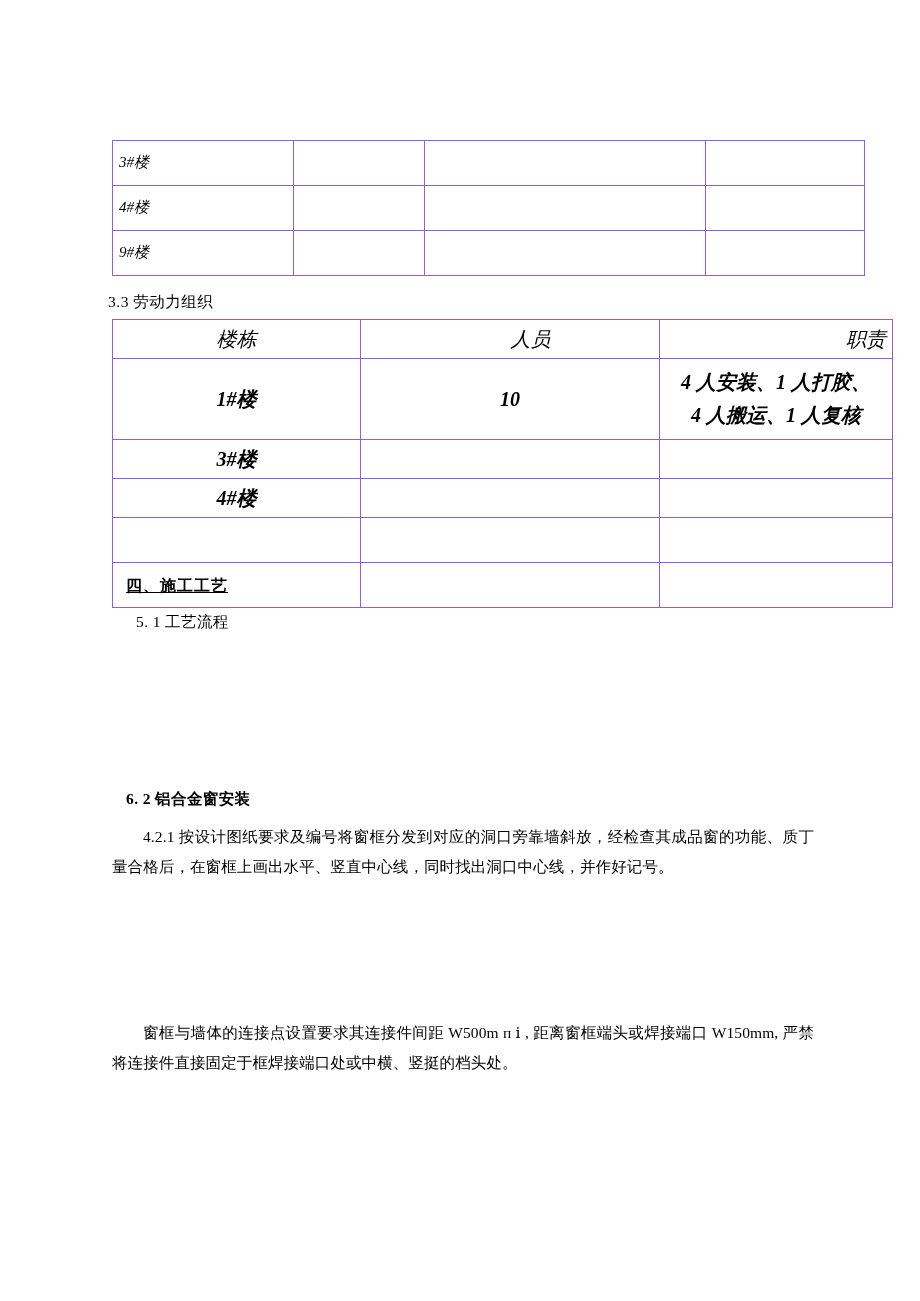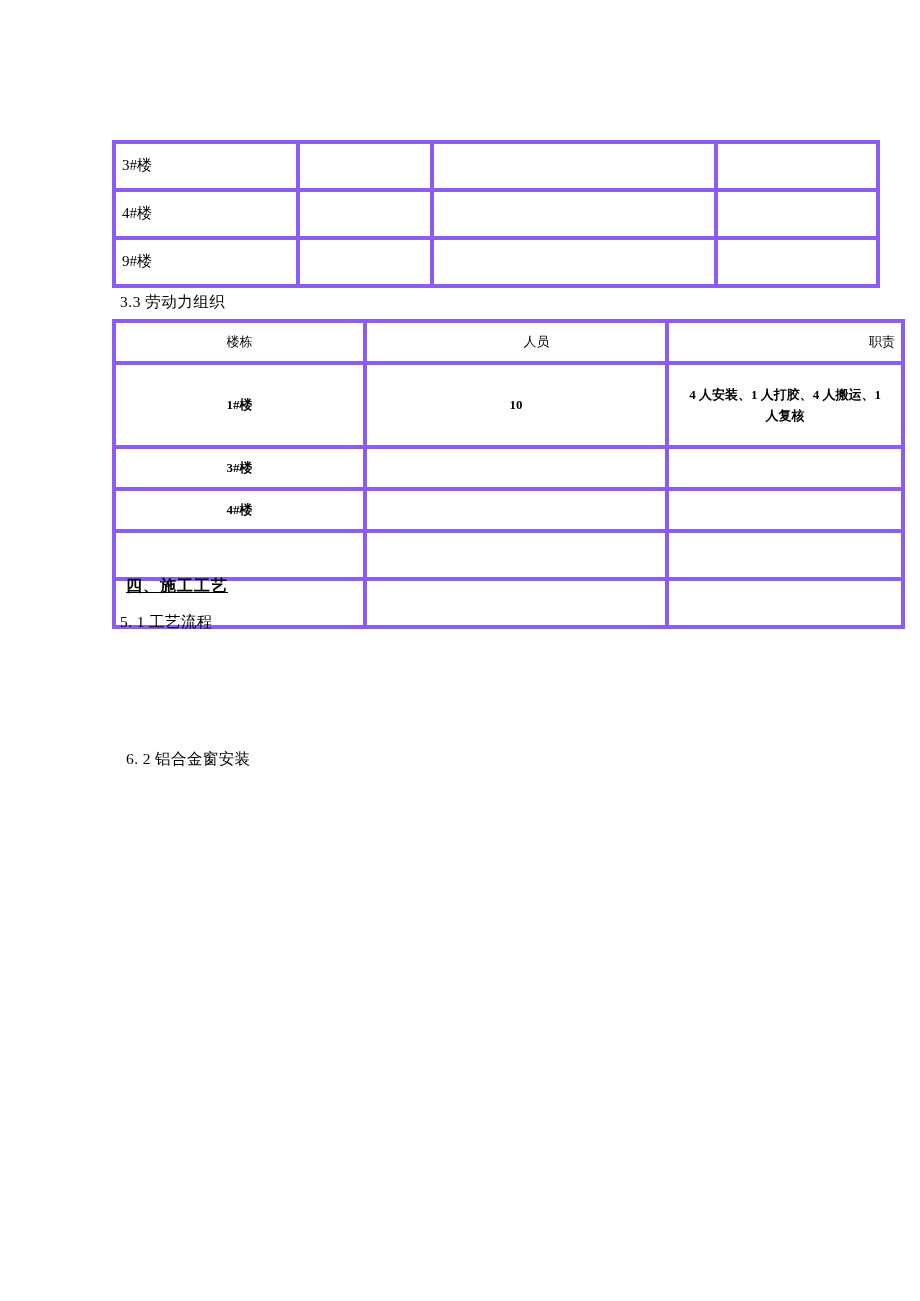--- a/index.html
+++ b/index.html
@@ -25,25 +25,26 @@
 
   
   table.doc-table {
     border-collapse: collapse;
     table-layout: fixed;
     width: 700px;
     font-size: 15px;
   }
   table.doc-table td,
   table.doc-table th {
-    border: 4px solid #8b5cf6;
+    border: 1px solid #8b5cf6;
     padding: 4px 6px;
     vertical-align: middle;
     font-weight: normal;
     line-height: 1.45;
+    font-style: italic;
   }
 
   
   #table-buildings-cont {
     position: absolute;
     left: 112px;
     top: 140px;
   }
   #table-buildings-cont td {
     height: 36px;
@@ -52,36 +53,36 @@
     vertical-align: middle;
   }
   #table-buildings-cont td.c1 { width: 168px; }
   #table-buildings-cont td.c2 { width: 118px; }
   #table-buildings-cont td.c3 { width: 268px; }
   #table-buildings-cont td.c4 { width: 146px; }
 
   
   #heading-labor {
     position: absolute;
-    left: 120px;
+    left: 108px;
     top: 292px;
     font-size: 15.5px;
     letter-spacing: 0.5px;
     white-space: nowrap;
   }
 
   
   #table-labor {
     position: absolute;
     left: 112px;
     top: 319px;
   }
   #table-labor th, #table-labor td {
     text-align: center;
-    font-size: 13px;
+    font-size: 20px;
   }
   #table-labor .col-building { width: 235px; }
   #table-labor .col-people   { width: 245px; padding-left: 47px; }
   #table-labor .col-duty     { width: 220px; text-align: right; }
   #table-labor thead th {
     height: 30px;
     font-weight: normal;
   }
   #table-labor tbody tr.tall td {
     height: 72px;
@@ -194,21 +195,23 @@
       <tr class="empty">
         <td></td>
         <td></td>
         <td></td>
       </tr>
     </tbody>
   </table>
 
   <div class="section-heading" style="left:126px; top:576px;">四、施工工艺</div>
 
-  <div class="sub-heading" style="left:120px; top:612px;">5. 1 工艺流程</div>
-
-
-  <div class="sub-heading" style="left:126px; top:749px;">6. 2 铝合金窗安装</div>
-
-
-
+  <div class="sub-heading" style="left:136px; top:612px;">5. 1 工艺流程</div>
+
+
+  <div class="sub-heading" style="left:126px; top:789px;font-weight:bold;">6. 2 铝合金窗安装</div>
+
+  <div class="para indent" style="top:822px;">4.2.1 按设计图纸要求及编号将窗框分发到对应的洞口旁靠墙斜放，经检查其成品窗的功能、质丁量合格后，在窗框上画出水平、竖直中心线，同时找出洞口中心线，并作好记号。</div>
+
+
+  <div class="para indent" style="top:1018px;">窗框与墙体的连接点设置要求其连接件间距 W500m ᴨ ⅰ , 距离窗框端头或焊接端口 W150mm, 严禁将连接件直接固定于框焊接端口处或中横、竖挺的档头处。</div>
 
 </div>
 
 </body></html>

